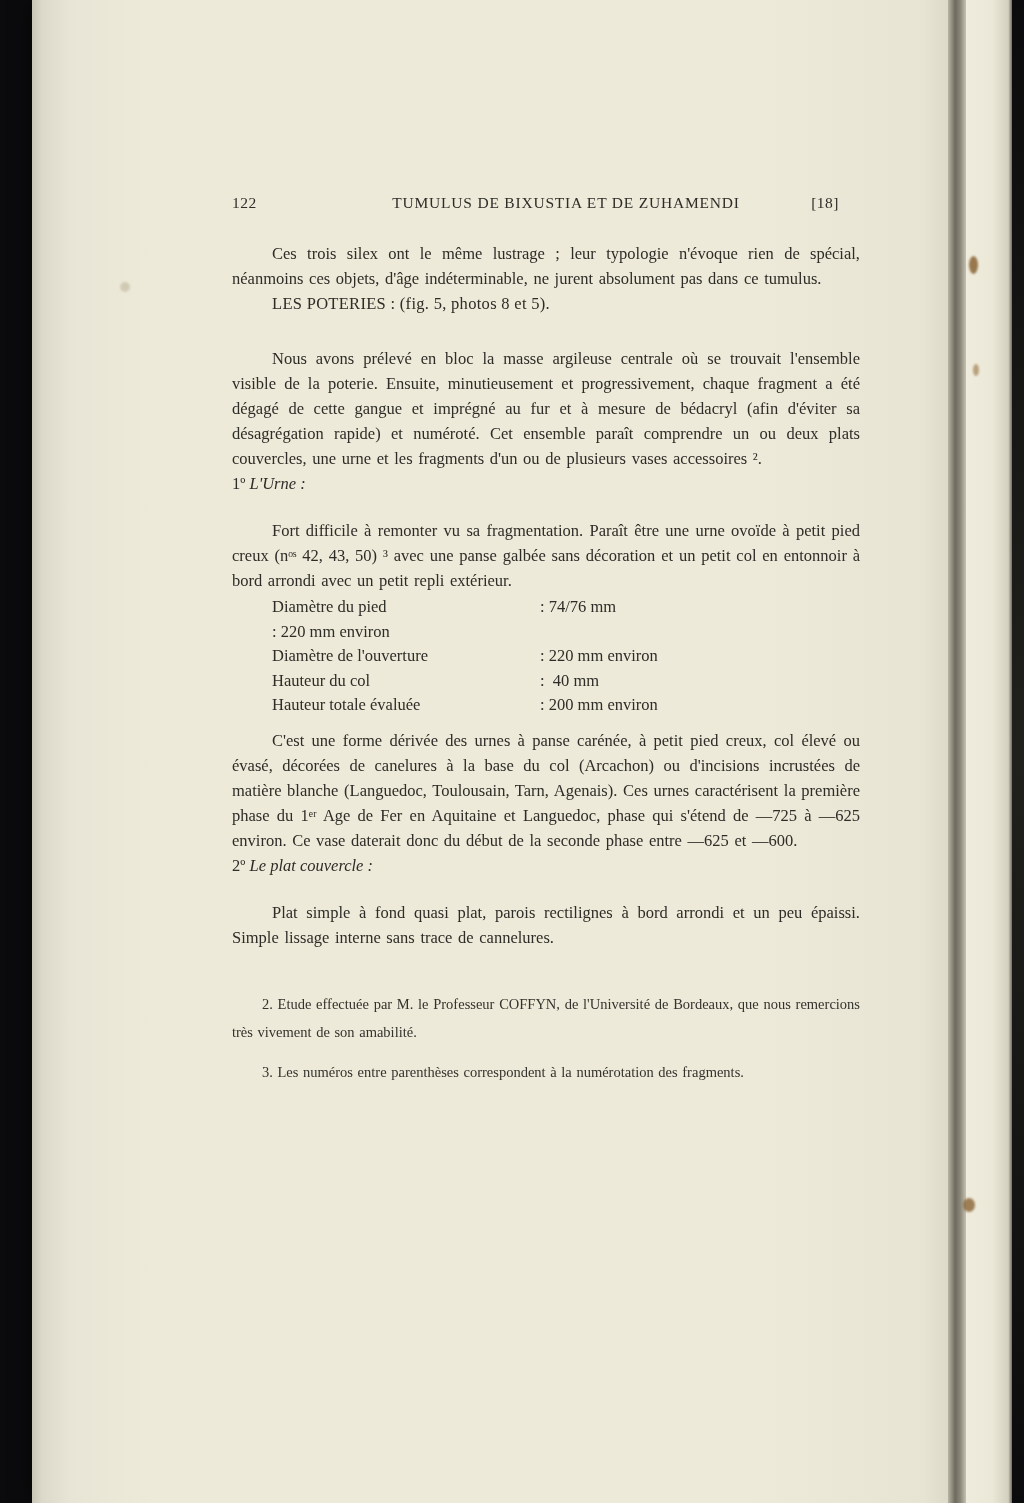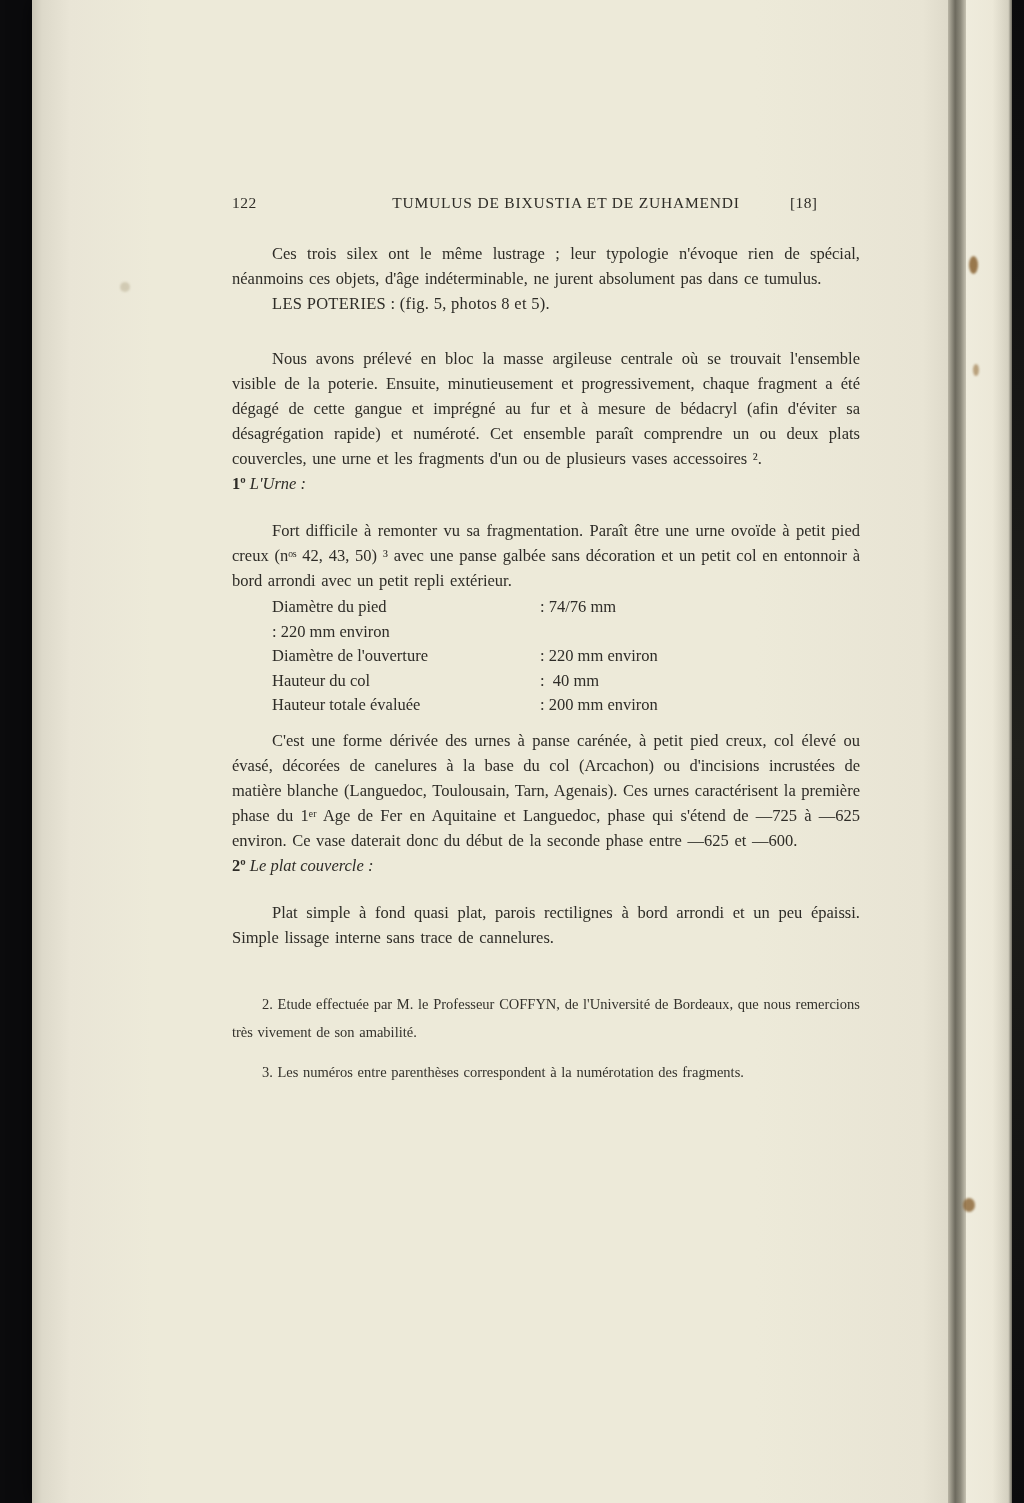--- a/index.html
+++ b/index.html
@@ -37,41 +37,41 @@
     color:#2e2c27;
     font-size:16.5px;line-height:25px;
   }
   .running-head{
     display:flex;align-items:baseline;
     font-size:15.5px;letter-spacing:.4px;
     margin-bottom:26px;
   }
   .running-head .page-number{width:110px;text-align:left;letter-spacing:.5px;}
   .running-head .running-title{flex:1;text-align:center;letter-spacing:.8px;}
-  .running-head .bracket-ref{width:70px;text-align:left;}
+  .running-head .bracket-ref{width:70px;text-align:center;}
 
   p.body-para{
     margin:0 0 0 0;
     text-align:justify;
     text-indent:40px;
     word-spacing:1.5px;
   }
   .sp-lg{margin-bottom:44px;}
   .sp-md{margin-bottom:32px;}
 
   .section-heading{
     text-indent:40px;
     letter-spacing:.3px;
     margin:0 0 30px 0;
   }
   .sub-heading{
     font-style:italic;
     margin:0 0 22px 0;
   }
-  .sub-heading .sub-num{font-style:normal;font-weight:bold;}
+  .sub-heading .sub-num{font-style:normal;}
 
   .measure-list{margin:2px 0 10px 0;}
   .measure-row{display:flex;margin-left:40px;line-height:24.5px;}
   .measure-label{width:268px;}
   .measure-value{white-space:pre;}
 
   .footnotes{
     margin-top:40px;
     font-size:14.5px;line-height:28px;
     color:#34322c;

